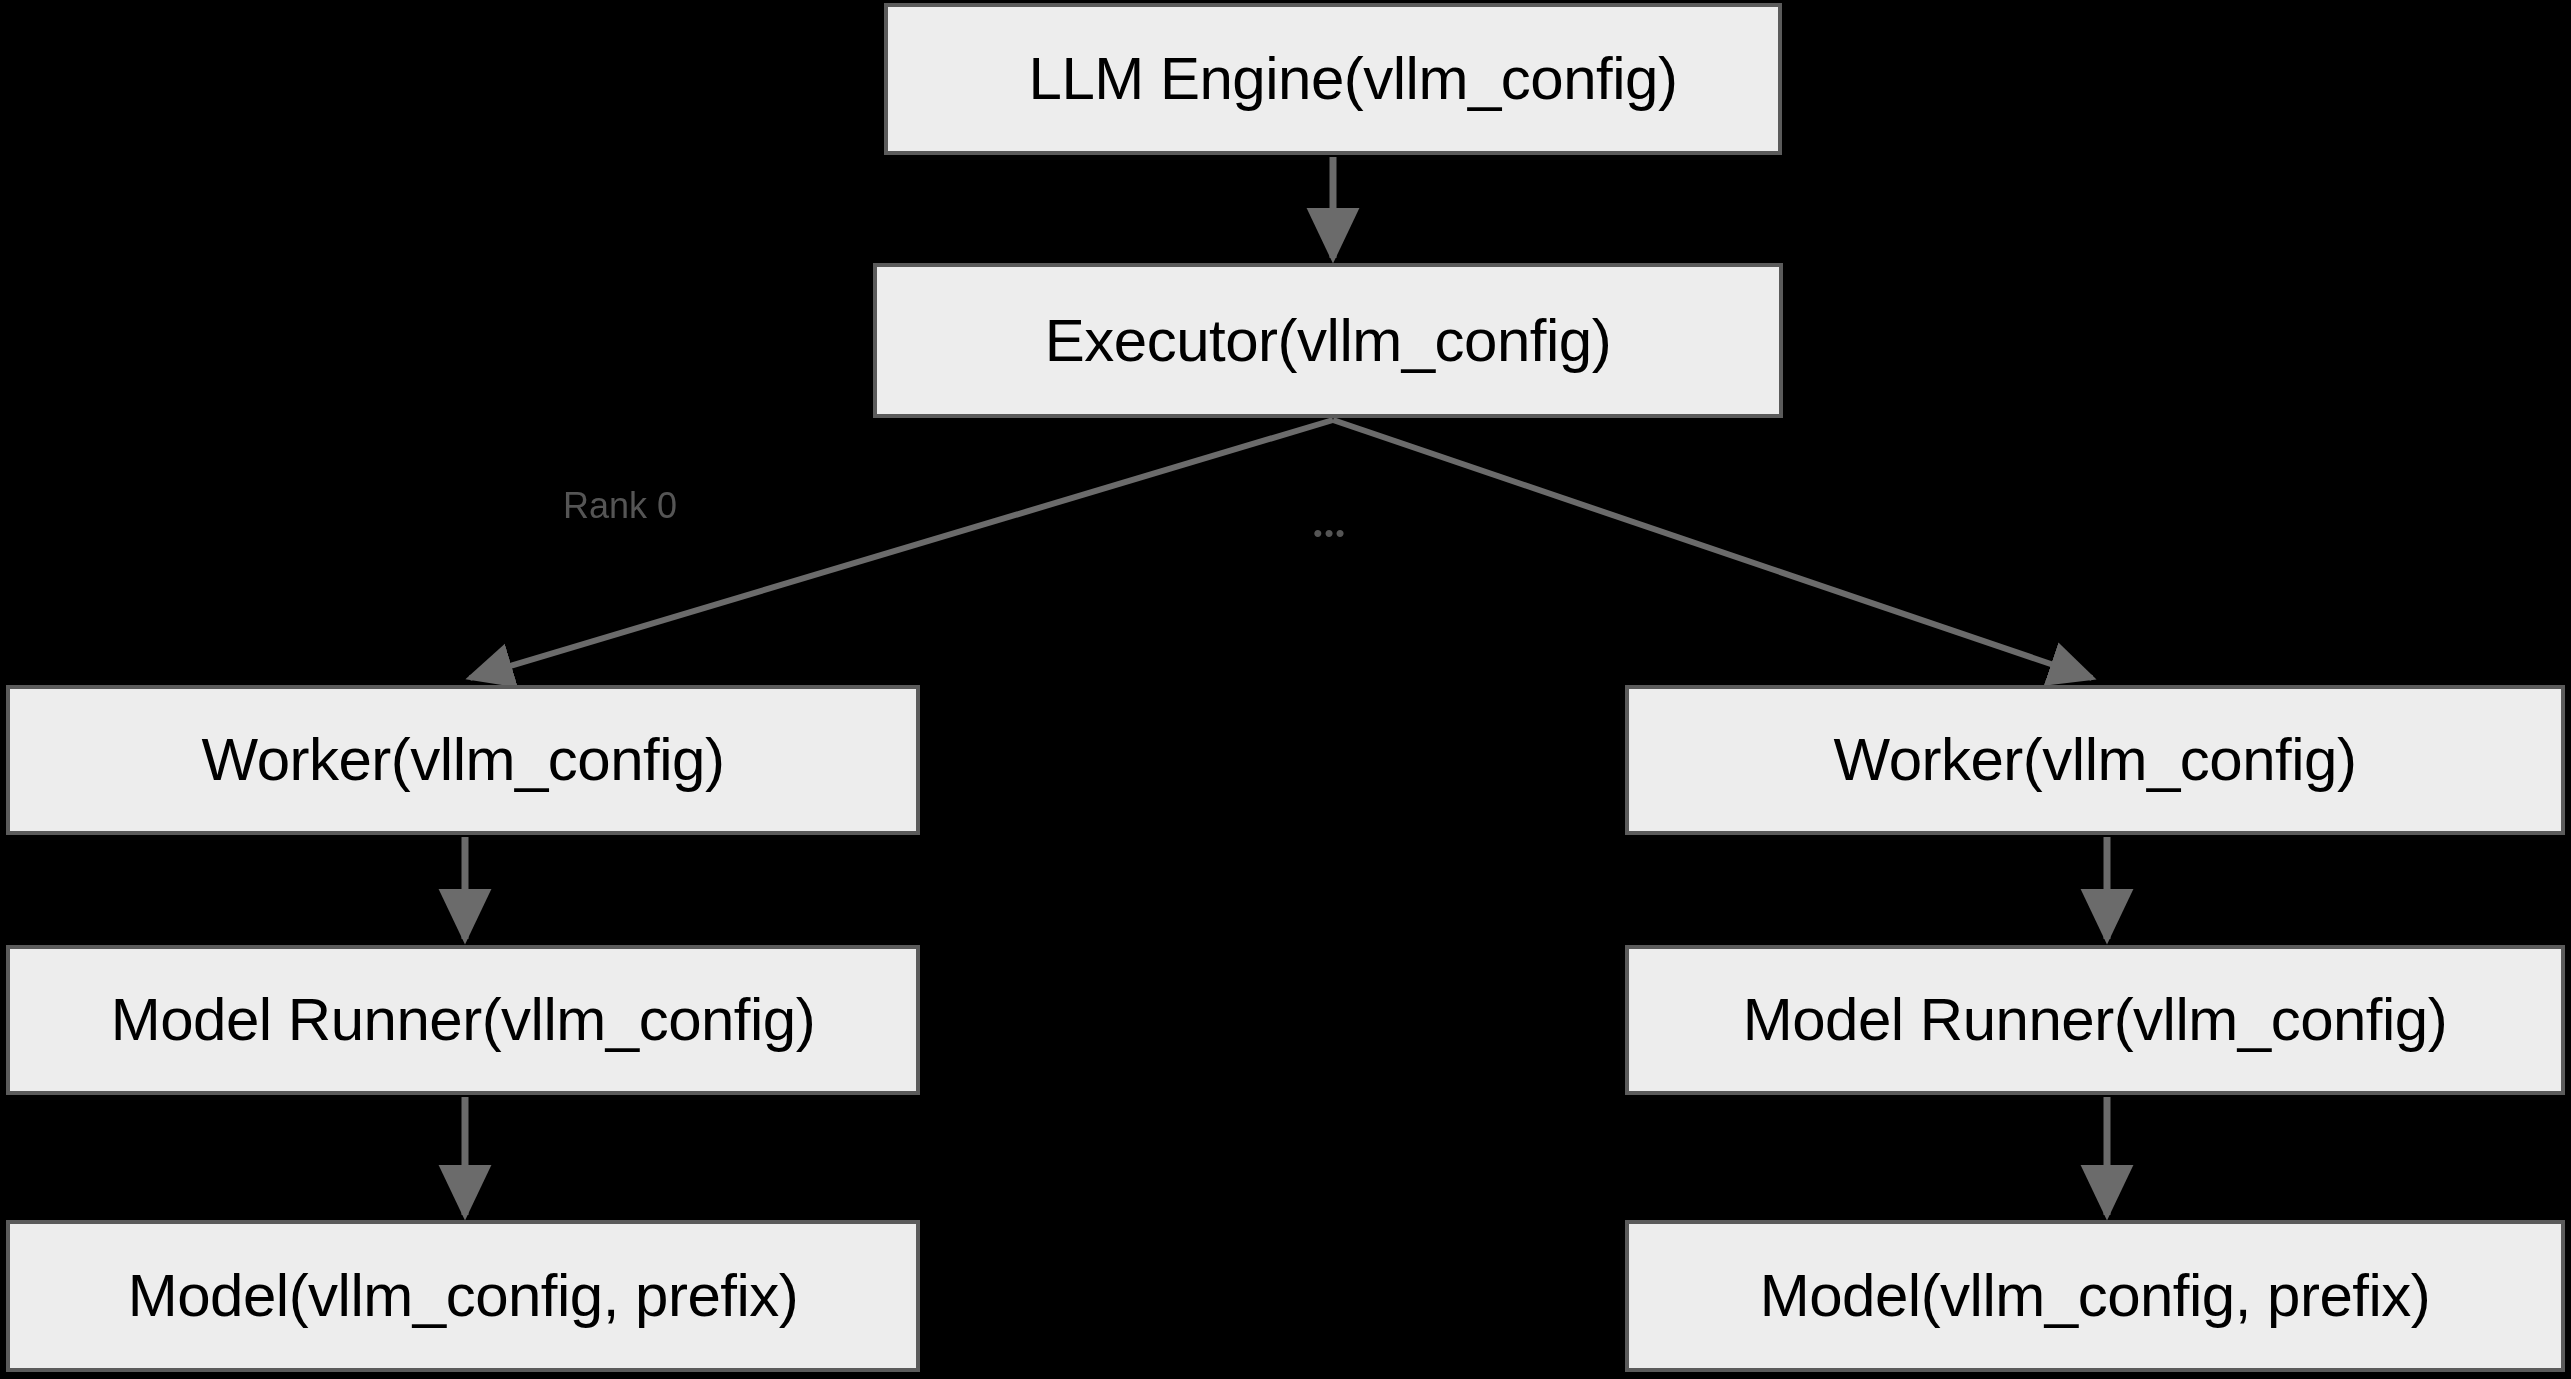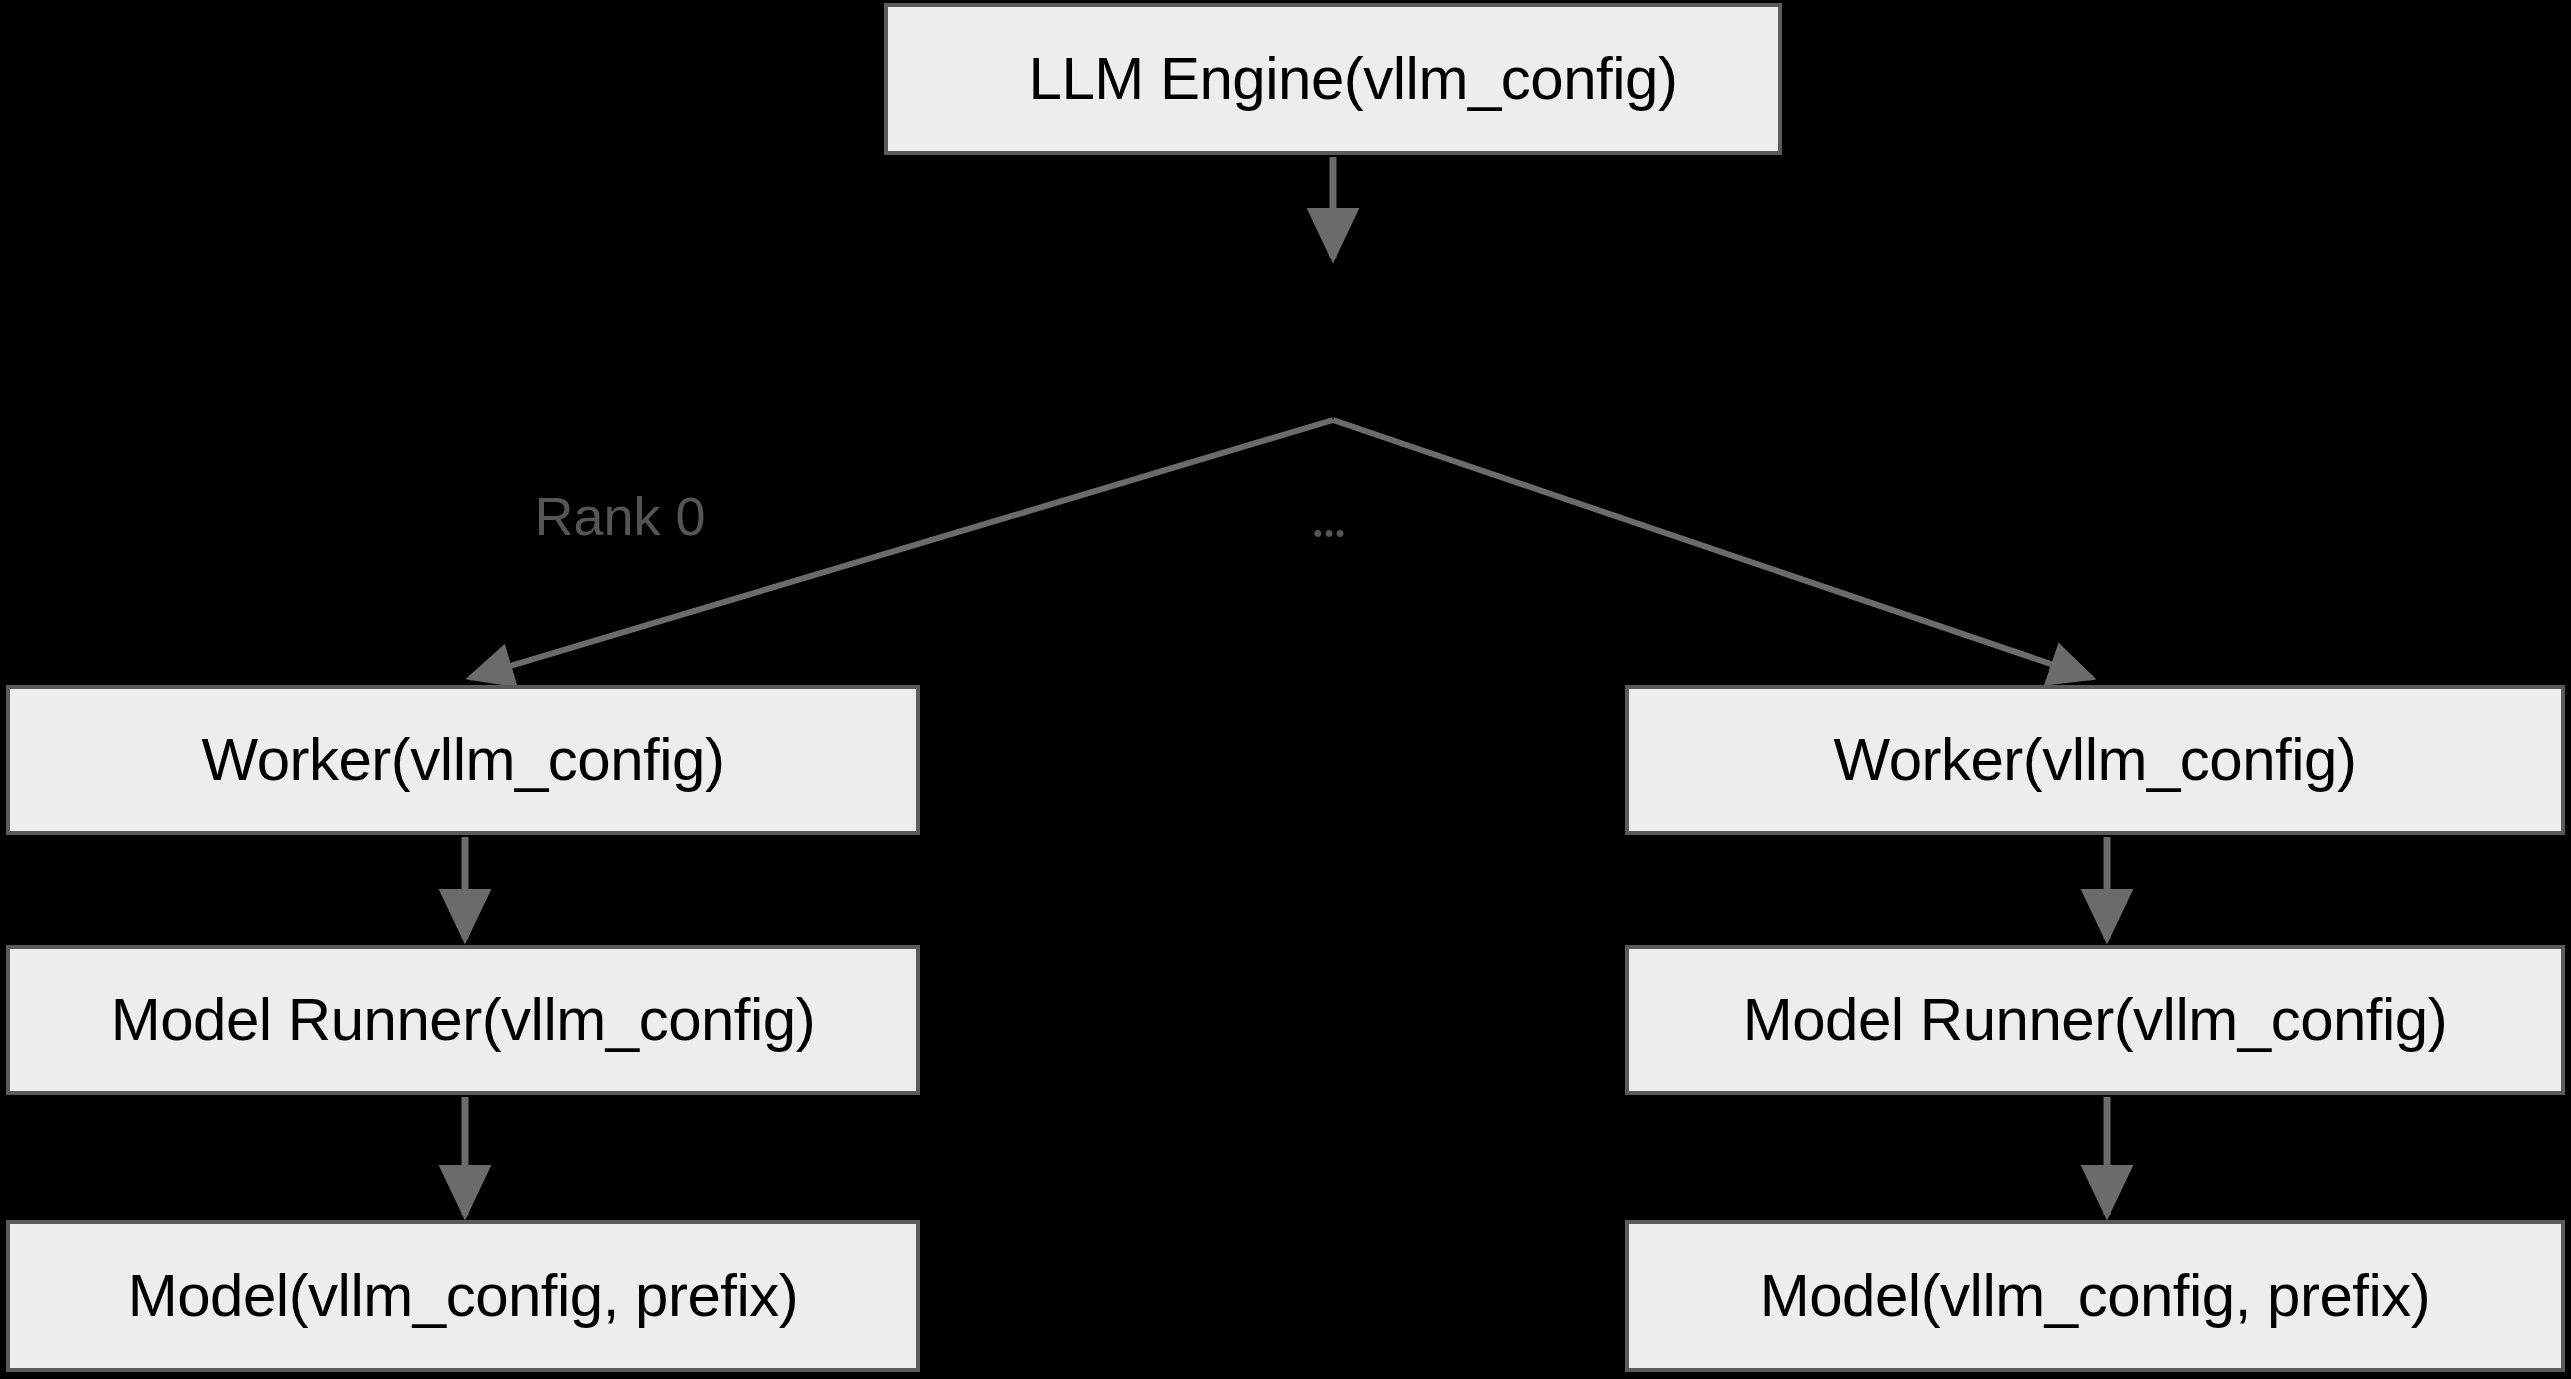--- a/index.html
+++ b/index.html
@@ -31,21 +31,21 @@
     letter-spacing: -0.5px;
     white-space: nowrap;
   }
   .node-label {
     display: block;
     line-height: 1;
   }
   .edge-label {
     position: absolute;
     color: #555555;
-    font-size: 54px;
+    font-size: 36px;
     font-weight: 400;
     white-space: nowrap;
     letter-spacing: 0px;
     text-align: center;
   }
   .edge-label.small {
     font-size: 26px;
     letter-spacing: 2px;
   }
   svg.edges {
@@ -94,20 +94,23 @@
     <line x1="465" y1="1097" x2="465" y2="1215" stroke="#6b6b6b" stroke-width="7" marker-end="url(#arrowhead)"></line>
 
     <line x1="2107" y1="837" x2="2107" y2="939" stroke="#6b6b6b" stroke-width="7" marker-end="url(#arrowhead)"></line>
     <line x1="2107" y1="1097" x2="2107" y2="1215" stroke="#6b6b6b" stroke-width="7" marker-end="url(#arrowhead)"></line>
   </svg>
 
   <div class="node" id="n-llm-engine">
     <span class="node-label">LLM Engine(vllm_config)</span>
   </div>
 
+  <div class="node" id="n-executor">
+    <span class="node-label">Executor(vllm_config)</span>
+  </div>
 
   <div class="node" id="n-worker-0">
     <span class="node-label">Worker(vllm_config)</span>
   </div>
 
   <div class="node" id="n-runner-0">
     <span class="node-label">Model Runner(vllm_config)</span>
   </div>
 
   <div class="node" id="n-model-0">

